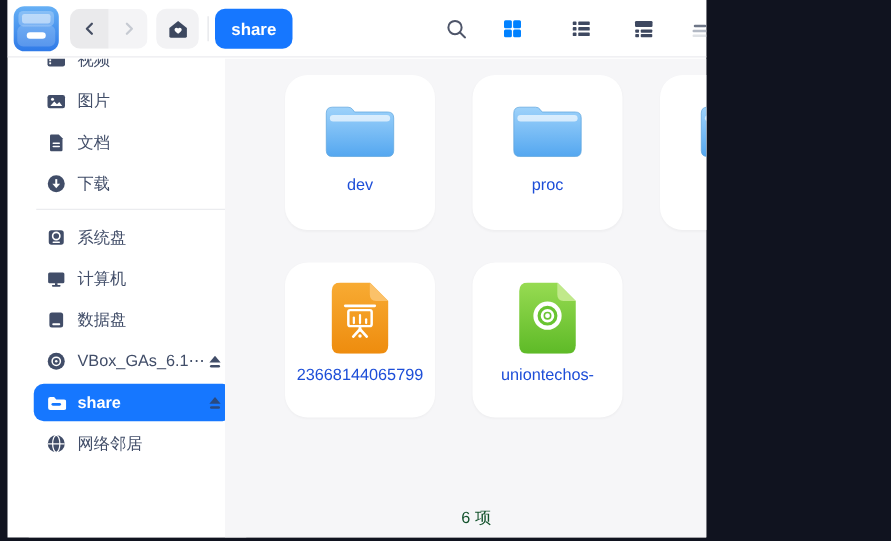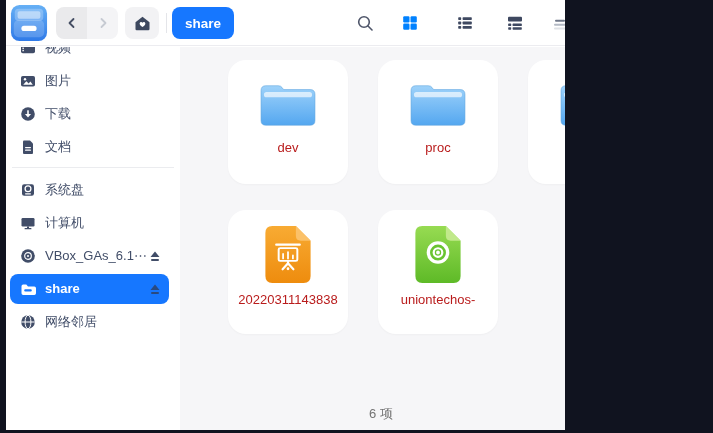--- a/index.html
+++ b/index.html
@@ -14,42 +14,42 @@
   .navgroup { position:absolute; left:50px; top:7px; width:62px; height:32px; border-radius:8px; overflow:hidden; display:flex; }
   .navgroup .half { width:31px; height:32px; display:flex; align-items:center; justify-content:center; cursor:pointer; }
   .half.back { background:#eaeaec; }
   .half.fwd  { background:#f4f4f6; }
   .homebtn { position:absolute; left:119px; top:7px; width:34px; height:32px; border-radius:8px; background:#f2f2f4; display:flex; align-items:center; justify-content:center; cursor:pointer; }
   .crumb-divider { position:absolute; left:160px; top:13px; width:1px; height:20px; background:#e4e5e9; }
   .crumb { position:absolute; left:166px; top:7px; height:32px; min-width:58px; padding:0 13px; border-radius:8px; background:#1677ff; color:#fff; font-size:13.5px; font-weight:bold; display:flex; align-items:center; justify-content:center; cursor:pointer; }
   .tbtn { position:absolute; top:15px; width:16px; height:16px; cursor:pointer; }
 
   
-  .sidebar { position:absolute; left:0; top:47px; width:174px; height:383px; background:#ffffff; overflow:hidden; }
+  .sidebar { position:absolute; left:17px; top:47px; width:174px; height:383px; background:#ffffff; overflow:hidden; }
   .slist { position:absolute; left:0; top:-16px; width:174px; }
   .sitem { position:relative; height:33px; margin:0 11px 0 4px; display:flex; align-items:center; border-radius:8px; padding-left:10px; cursor:pointer; }
   .sitem .sicon { width:16px; height:16px; flex:0 0 16px; }
   .sitem .slabel { margin-left:9px; font-size:13px; color:#414d68; white-space:nowrap; }
   .sitem.selected { background:#1677ff; height:30px; margin-top:1.5px; margin-bottom:1.5px; }
   .sitem.selected .slabel { color:#ffffff; font-weight:bold; }
   .ssep { height:10px; position:relative; }
   .ssep::after { content:""; position:absolute; left:6px; right:6px; top:4px; height:1px; background:#ebecef; }
   .eject { position:absolute; right:7px; top:50%; transform:translateY(-50%); width:14px; height:14px; display:flex; align-items:center; justify-content:center; cursor:pointer; }
 
   
   .content { position:absolute; left:174px; top:47px; width:533px; height:383px; background:#f6f6f8; }
   .grid { position:absolute; left:48px; top:13px; width:450px; display:flex; flex-wrap:wrap; column-gap:30px; row-gap:26px; }
   .card { width:120px; height:124px; background:#ffffff; border-radius:18px; display:flex; flex-direction:column; align-items:center; cursor:pointer; box-shadow:0 1px 2px rgba(0,0,0,0.03); }
   .card .icon-folder { width:62px; height:52px; margin-top:19px; }
   .card .icon-file { width:46px; height:57px; margin-top:16px; }
-  .flabel { margin-top:7px; text-align:center; font-size:13px; line-height:19px; color:#b91c1c; }
+  .flabel { margin-top:7px; text-align:center; font-size:13px; line-height:19px; color:#1d4ed8; }
   .flabel span { display:block; }
 
   
-  .status-count { position:absolute; left:201px; bottom:7px; transform:translateX(-50%); font-size:13px; color:#737373; }
+  .status-count { position:absolute; left:201px; bottom:7px; transform:translateX(-50%); font-size:13px; color:#14532d; }
   .slider { position:absolute; right:6px; bottom:8px; width:92px; height:20px; }
   .slider .track { position:absolute; left:0; right:0; top:8.5px; height:3px; border-radius:2px;
      background:repeating-linear-gradient(90deg,#d3d6dc 0 1.8px,transparent 1.8px 5.5px); }
   .slider .knob { position:absolute; left:13px; top:1px; width:18px; height:18px; border-radius:50%; background:#0081ff; cursor:pointer; }
 
   .hidden-defs { position:absolute; width:0; height:0; overflow:hidden; }
 </style>
 </head>
 <body>
 
@@ -221,34 +221,34 @@
         <svg class="sicon" viewBox="0 0 16 16">
           <rect x="1" y="3" width="14" height="10.5" rx="1.8" fill="#414d68"></rect>
           <circle cx="5" cy="6.3" r="1.2" fill="#ffffff"></circle>
           <path d="M3.2 11.8 L6.4 8.2 8.6 10.4 10.4 8.6 12.8 11.8 z" fill="#ffffff"></path>
         </svg>
         <span class="slabel">图片</span>
       </div>
 
       <div class="sitem">
         <svg class="sicon" viewBox="0 0 16 16">
+          <path d="M4 1.5 h6 l3 3 V14 a1 1 0 0 1 -1 1 H4 a1 1 0 0 1 -1 -1 V2.5 a1 1 0 0 1 1 -1 z" fill="#414d68"></path>
+          <rect x="5" y="8" width="6" height="1.2" rx="0.6" fill="#ffffff"></rect>
+          <rect x="5" y="10.6" width="6" height="1.2" rx="0.6" fill="#ffffff"></rect>
+        </svg>
+        <span class="slabel">文档</span>
+      </div>
+
+      <div class="sitem">
+        <svg class="sicon" viewBox="0 0 16 16">
           <circle cx="8" cy="8" r="6.8" fill="#414d68"></circle>
           <rect x="7.2" y="4.3" width="1.6" height="4.2" fill="#ffffff"></rect>
           <path d="M4.9 8 H11.1 L8 11.6 z" fill="#ffffff"></path>
         </svg>
         <span class="slabel">下载</span>
-      </div>
-
-      <div class="sitem">
-        <svg class="sicon" viewBox="0 0 16 16">
-          <path d="M4 1.5 h6 l3 3 V14 a1 1 0 0 1 -1 1 H4 a1 1 0 0 1 -1 -1 V2.5 a1 1 0 0 1 1 -1 z" fill="#414d68"></path>
-          <rect x="5" y="8" width="6" height="1.2" rx="0.6" fill="#ffffff"></rect>
-          <rect x="5" y="10.6" width="6" height="1.2" rx="0.6" fill="#ffffff"></rect>
-        </svg>
-        <span class="slabel">文档</span>
       </div>
 
 
       <div class="ssep"></div>
 
       <div class="sitem">
         <svg class="sicon" viewBox="0 0 16 16">
           <rect x="2" y="2.2" width="12" height="11.6" rx="2.2" fill="#414d68"></rect>
           <circle cx="8" cy="6.8" r="2.9" fill="none" stroke="#ffffff" stroke-width="1.3"></circle>
           <rect x="5" y="11.2" width="6" height="1.2" rx="0.6" fill="#ffffff"></rect>
@@ -260,20 +260,27 @@
         <svg class="sicon" viewBox="0 0 16 16">
           <g fill="#414d68">
             <rect x="1.5" y="3" width="13" height="8.5" rx="1.2"></rect>
             <rect x="7" y="11.5" width="2" height="1.6"></rect>
             <rect x="4.5" y="13" width="7" height="1.3" rx="0.65"></rect>
           </g>
         </svg>
         <span class="slabel">计算机</span>
       </div>
 
+      <div class="sitem">
+        <svg class="sicon" viewBox="0 0 16 16">
+          <rect x="2.5" y="2" width="11" height="12" rx="2" fill="#414d68"></rect>
+          <rect x="4.8" y="10.6" width="6.4" height="1.5" rx="0.75" fill="#ffffff"></rect>
+        </svg>
+        <span class="slabel">数据盘</span>
+      </div>
 
       <div class="sitem">
         <svg class="sicon" viewBox="0 0 16 16">
           <circle cx="8" cy="8" r="6.8" fill="#414d68"></circle>
           <circle cx="8" cy="8" r="3.3" fill="none" stroke="#ffffff" stroke-width="1.2"></circle>
           <circle cx="8" cy="8" r="1" fill="#ffffff"></circle>
         </svg>
         <span class="slabel">VBox_GAs_6.1⋯</span>
         <span class="eject">
           <svg width="12" height="12" viewBox="0 0 12 12" fill="#414d68">
@@ -335,21 +342,21 @@
         <div class="flabel">
           <span>sys</span>
         </div>
       </div>
 
       <div class="card">
         <svg class="icon-file" viewBox="0 0 46 58">
             <use href="#sym-keyfile"></use>
           </svg>
         <div class="flabel">
-          <span>20220311143838</span>
+          <span>23668144065799</span>
         </div>
       </div>
 
 
       <div class="card">
         <svg class="icon-file" viewBox="0 0 46 58">
             <use href="#sym-isofile"></use>
           </svg>
         <div class="flabel">
           <span>uniontechos-</span>

